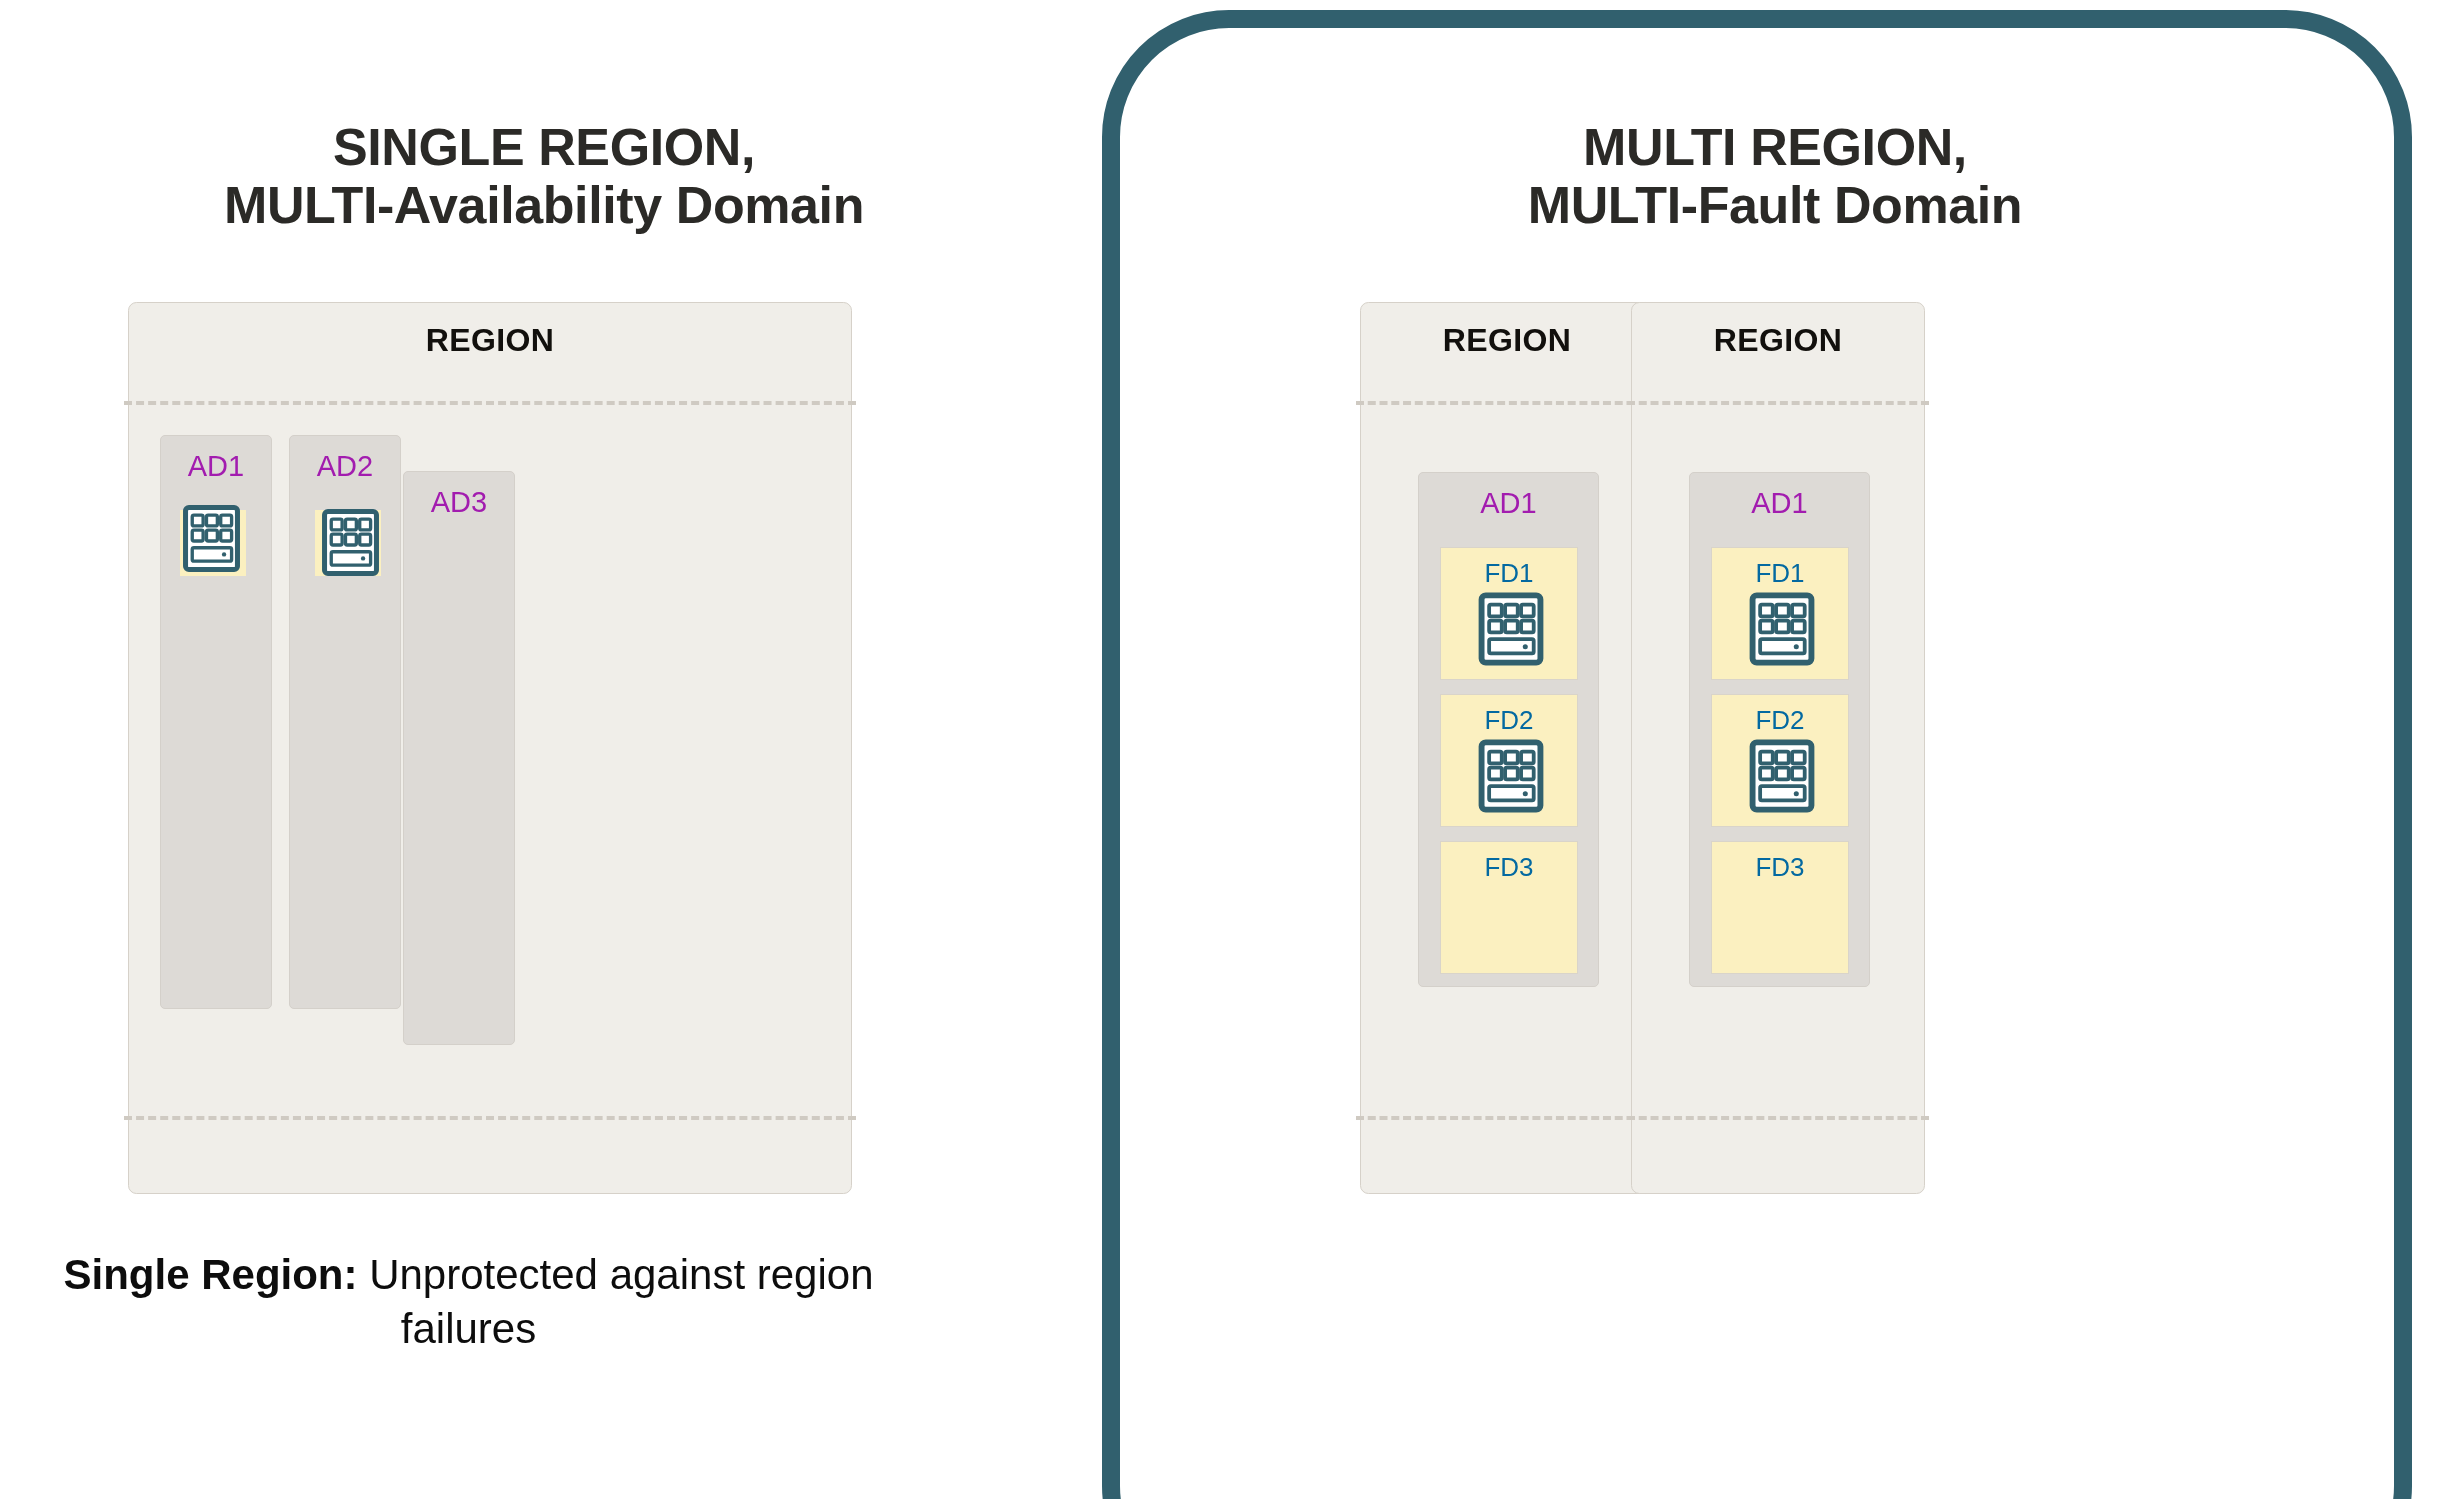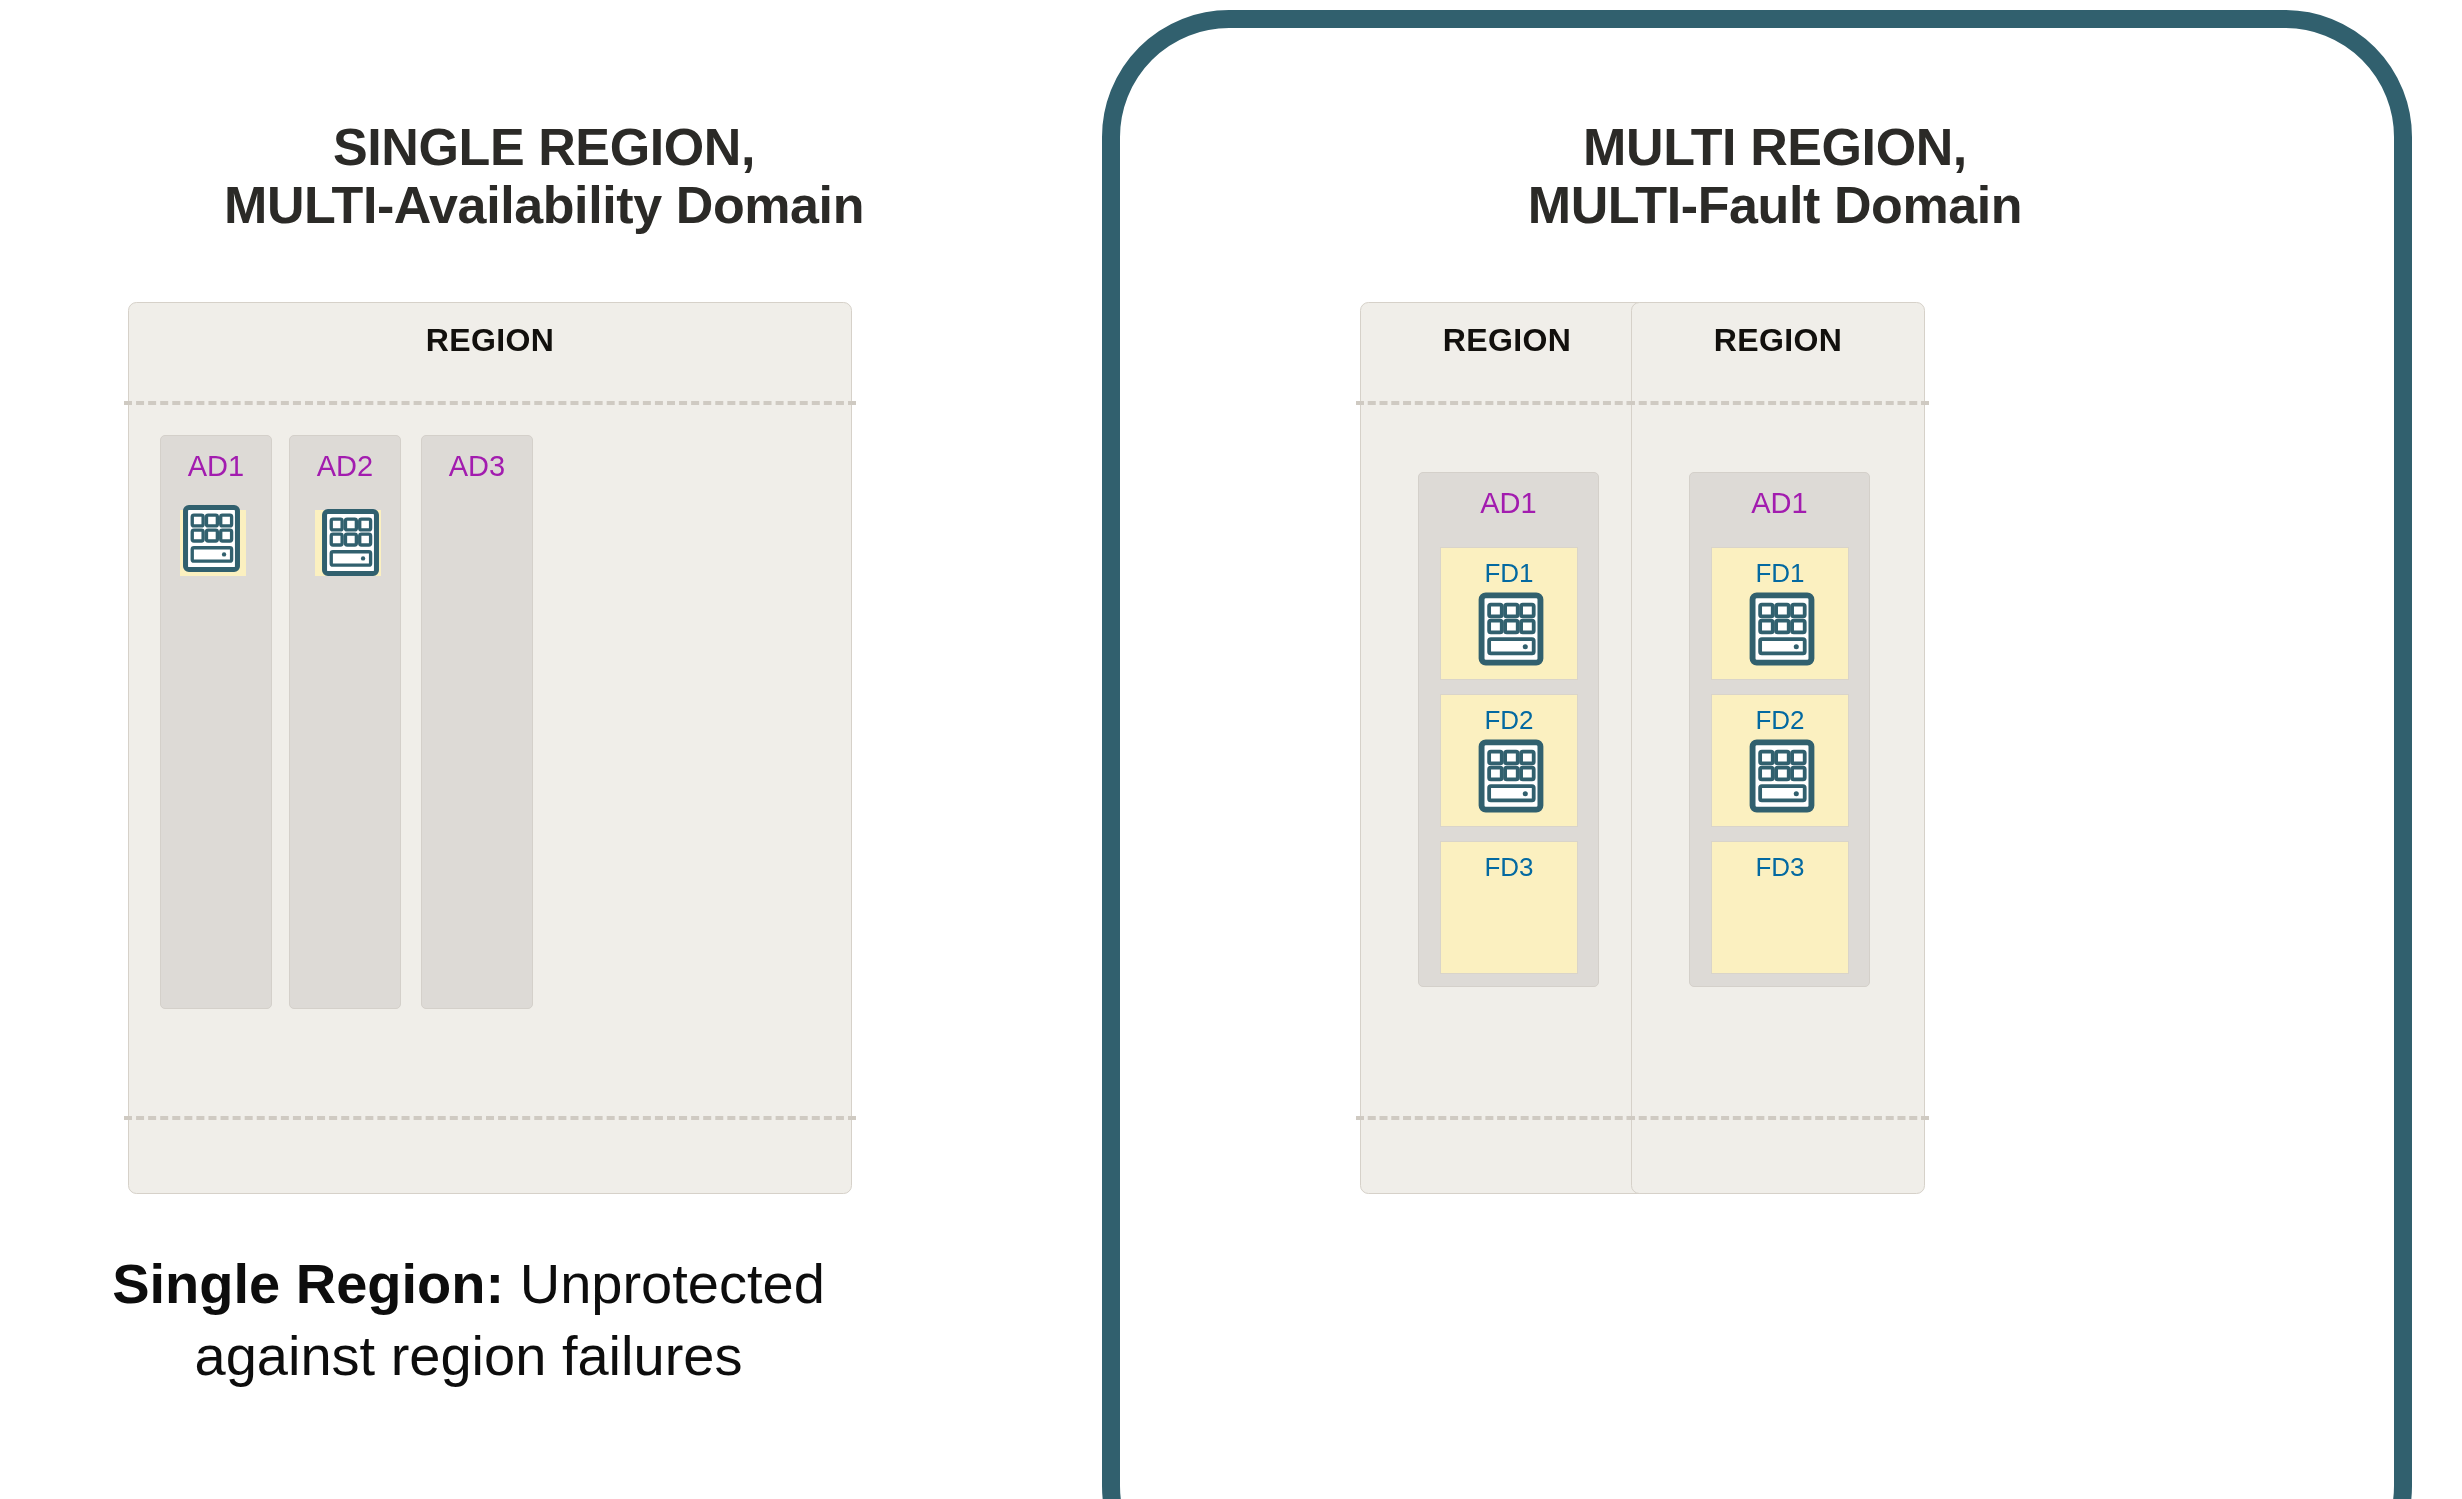--- a/index.html
+++ b/index.html
@@ -108,21 +108,21 @@
     width: 100%;
     text-align: center;
     font-size: 29px;
     color: #a21caf;
   }
 
   
   .ad-col { top: 132px; width: 112px; height: 574px; }
   #ad-col-1 { left: 31px;  }
   #ad-col-2 { left: 160px; }
-  #ad-col-3 { left: 292px; }
+  #ad-col-3 { left: 274px; margin-top: 36px; }
 
   
   .ad-multi { left: 57px; top: 169px; width: 181px; height: 515px; }
 
   
   .fd {
     position: absolute;
     left: 21px;
     width: 138px;
     background: #FBF0C0;
@@ -158,21 +158,21 @@
 
   
   #icon-ad1 { left: 22px; top: 69px;  width: 57px; height: 67px; }
   #icon-ad2 { left: 32px; top: 73px;  width: 57px; height: 67px; }
   .icon-fd  { left: 37px; top: 44px;  width: 66px; height: 74px; }
 
   
   .caption {
     position: absolute;
     text-align: center;
-    font-size: 56px;
+    font-size: 42px;
     line-height: 1.28;
     color: #0d0d0d;
   }
   .caption b { font-weight: bold; }
   #caption-single { left: 17px;  top: 1248px; width: 903px; }
   #caption-multi  { left: 76px;  top: 1248px; width: 1198px; }
 </style>
 </head>
 <body>
 

